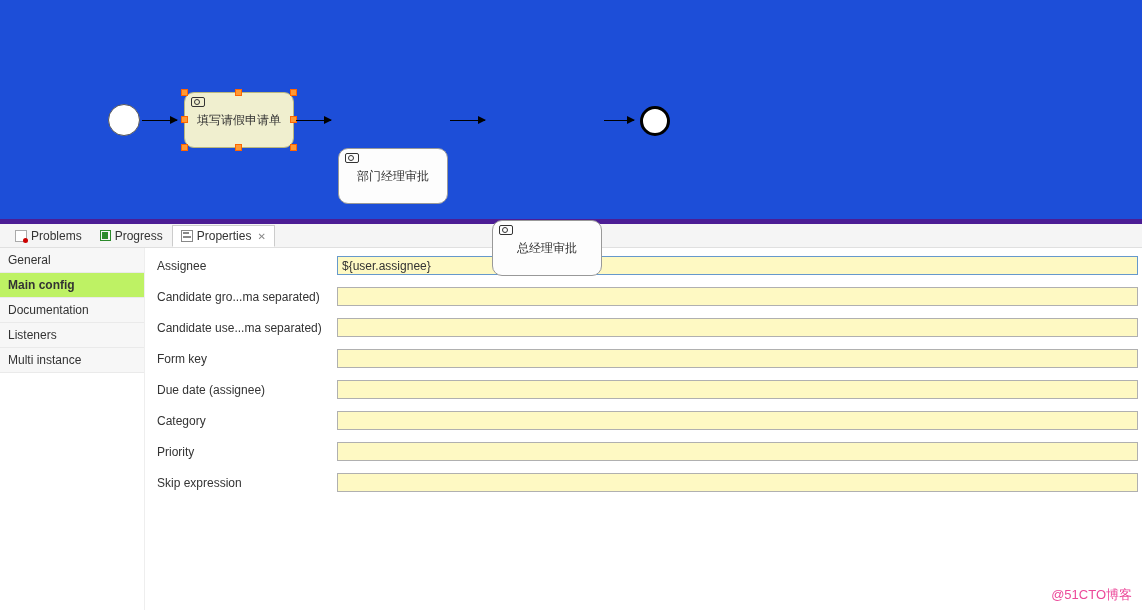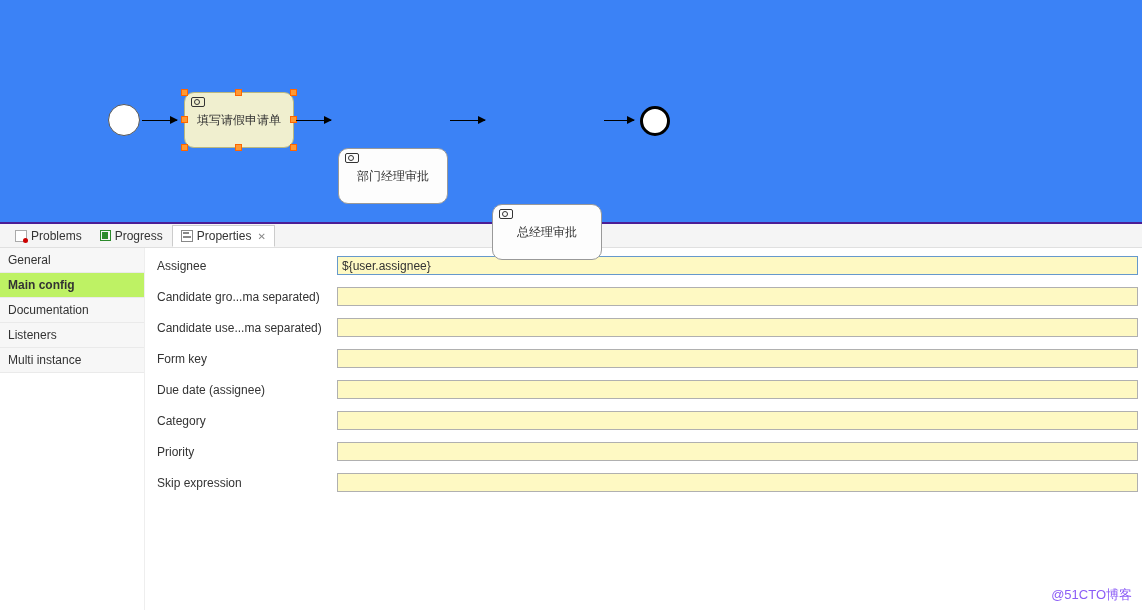--- a/index.html
+++ b/index.html
@@ -1,17 +1,17 @@
 <!DOCTYPE html>
 <html><head>
 <meta charset="utf-8">
 <style>
 *{box-sizing:border-box;margin:0;padding:0;font-family:"Microsoft YaHei","Segoe UI",Tahoma,sans-serif;font-size:12px;color:#333}
 html,body{width:1142px;height:610px;background:#fff;overflow:hidden}
-.canvas{height:224px;background:#3b82f6;position:relative;border-bottom:2px solid #4c1d95}
+.canvas{height:224px;background:#1d4ed8;position:relative;border-bottom:5px solid #4c1d95}
 .node{position:absolute}
 .start-event{width:32px;height:32px;border:1.5px solid #585858;border-radius:50%;background:#fff}
 .end-event{width:30px;height:30px;border:3px solid #000;border-radius:50%;background:#fff}
 .task{width:110px;height:56px;border:1px solid #999;border-radius:10px;background:#fdfdfd;display:flex;align-items:center;justify-content:center;position:relative}
 .task.selected{background:#f0efcf;border-color:#b9b780}
 .task .user-icon{position:absolute;top:4px;left:6px;width:14px;height:10px;border:1px solid #333;border-radius:2px}
 .task .user-icon::after{content:"";position:absolute;top:1px;left:2px;width:4px;height:4px;border:1px solid #333;border-radius:50%}
 .handle{position:absolute;width:7px;height:7px;background:#ff9933;border:1px solid #ff6600}
 .handle.tl{top:-4px;left:-4px}.handle.tr{top:-4px;right:-4px}.handle.bl{bottom:-4px;left:-4px}.handle.br{bottom:-4px;right:-4px}
 .handle.tm{top:-4px;left:50%;margin-left:-4px}.handle.bm{bottom:-4px;left:50%;margin-left:-4px}
@@ -31,21 +31,21 @@
 .tab-close{color:#888;font-size:10px;margin-left:2px}
 .props{display:flex;height:362px}
 .sidebar{width:145px;background:#fff;border-right:1px solid #eee}
 .side-item{padding:5px 8px;background:#f7f7f7;border-bottom:1px solid #eaeaea;cursor:pointer}
 .side-item.active{background:#bef264;font-weight:bold}
 .form-area{flex:1;padding:8px 4px 8px 12px;overflow:auto}
 .form-row{display:flex;align-items:center;margin-bottom:12px}
 .form-label{width:180px}
 .form-input{flex:1;height:19px;border:1px solid #b0b0b0;padding:1px 4px;font-size:12px;background:#fef9c3}
 .form-input.focused{border-color:#6699cc}
-.watermark{position:absolute;right:10px;bottom:6px;color:#8b5cf6;font-size:13px}
+.watermark{position:absolute;right:10px;bottom:6px;color:#ec4899;font-size:13px}
 </style>
 </head>
 <body>
 
 <div class="canvas">
   <div class="node start-event" style="left:108px;top:104px"></div>
   <div class="arrow" style="left:142px;top:120px;width:35px"></div>
 
   <div class="node task selected" style="left:184px;top:92px">
     <div class="user-icon"></div>
@@ -62,21 +62,21 @@
 
   <div class="arrow" style="left:296px;top:120px;width:35px"></div>
 
   <div class="node task" style="left:338px;top:92px">
     <div class="user-icon"></div>
     <span>部门经理审批</span>
   </div>
 
   <div class="arrow" style="left:450px;top:120px;width:35px"></div>
 
-  <div class="node task" style="left:492px;top:92px">
+  <div class="node task" style="left:492px;top:108px">
     <div class="user-icon"></div>
     <span>总经理审批</span>
   </div>
 
   <div class="arrow" style="left:604px;top:120px;width:30px"></div>
   <div class="node end-event" style="left:640px;top:106px"></div>
 </div>
 
 <div class="tabs-strip">
   <div class="tab">

